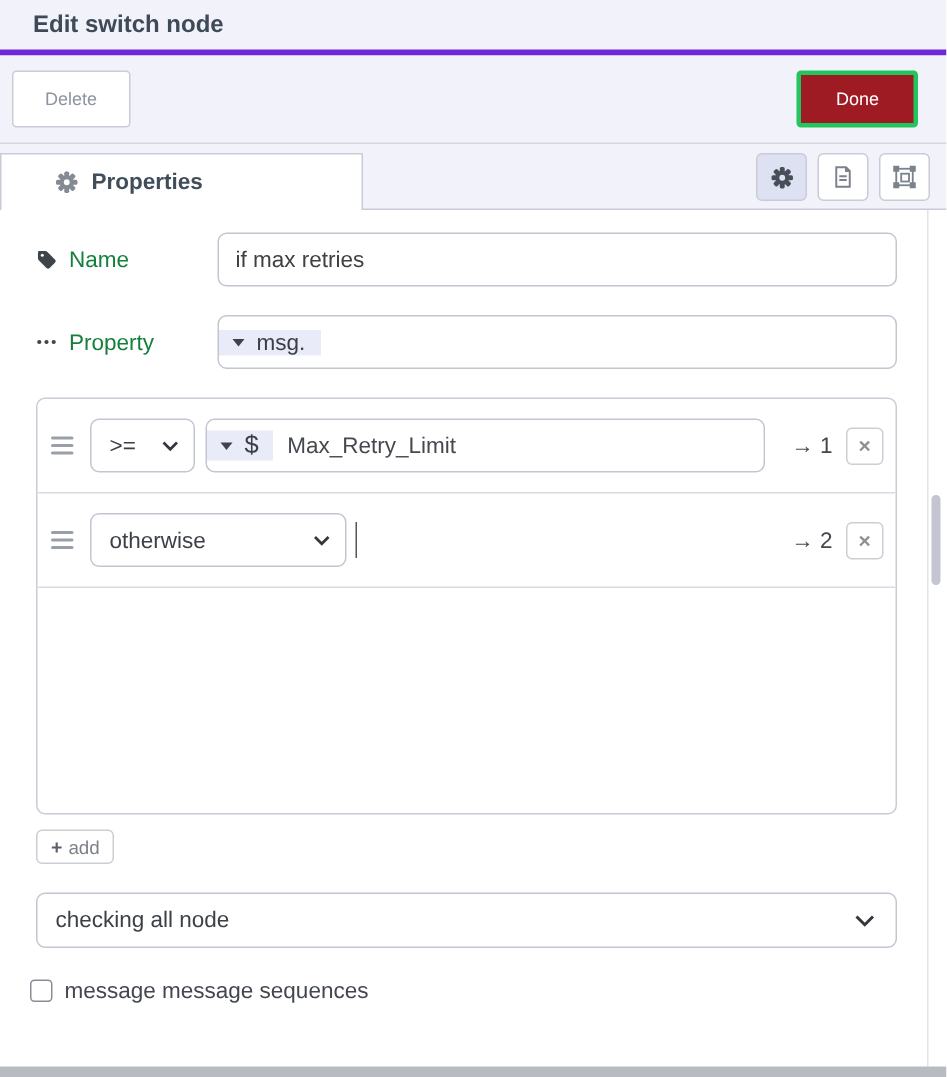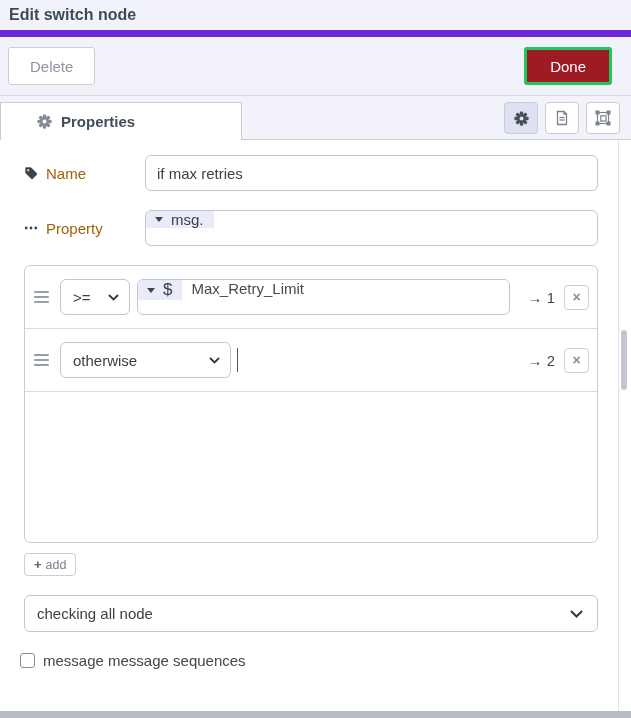--- a/index.html
+++ b/index.html
@@ -1,30 +1,30 @@
 <!DOCTYPE html>
 <html><head>
 <meta charset="utf-8">
 <style>
   html,body{margin:0;padding:0;}
   body{
     width:631px;height:718px;position:relative;overflow:hidden;
     font-family:"Liberation Sans", sans-serif;background:#fff;
   }
   .tray-header{
-    height:37px;background:#f1f2fa;border-bottom:7px solid #6d28d9;
-    display:flex;align-items:center;padding-left:9px;box-sizing:border-box;
+    height:37px;background:#f1f2fa;border-bottom:4px solid #6d28d9;
+    display:flex;align-items:center;padding-left:22px;box-sizing:border-box;
   }
   .tray-title{font-size:16px;font-weight:bold;color:#3e4a57;}
   .tray-toolbar{
     height:59px;background:#f1f2fa;border-bottom:1px solid #d5d6df;
     display:flex;align-items:center;justify-content:space-between;
     padding:0 19px 0 8px;box-sizing:border-box;
   }
-  .btn{height:38px;font-size:15px;border-radius:3px;box-sizing:border-box;cursor:pointer;font-family:inherit;}
+  .btn{height:38px;font-size:12px;border-radius:3px;box-sizing:border-box;cursor:pointer;font-family:inherit;}
   .btn-secondary{background:#fff;border:1px solid #cbccd5;color:#8d949f;}
   .btn-delete{padding:0 21px;}
   .btn-cancel{padding:0 20px;}
   .btn-done{background:#9e1b24;border:3px solid #22c55e;color:#fff;padding:0 23px;margin-left:14px;}
   .toolbar-right{display:flex;align-items:center;}
 
   .tab-bar{
     height:44px;background:#f1f2fa;position:relative;
     display:flex;align-items:flex-end;border-bottom:1px solid #c9cbd6;box-sizing:border-box;
   }
@@ -37,30 +37,30 @@
   .tab-gear{color:#848b94;display:flex;}
   .tab-actions{position:absolute;right:11px;bottom:5px;display:flex;gap:7px;}
   .icon-btn{
     width:34px;height:32px;border:1px solid #c9cbd6;background:#fff;border-radius:4px;
     display:flex;align-items:center;justify-content:center;color:#7a828c;cursor:pointer;padding:0;
   }
   .icon-btn.selected{background:#dee1f2;color:#474f58;}
 
   .content{padding:15px 33px 0 24px;background:#fff;}
   .form-row{display:flex;align-items:center;margin-bottom:19px;}
-  .form-label{width:121px;flex-shrink:0;display:flex;align-items:center;gap:8px;font-size:15px;color:#a16207;}
+  .form-label{width:121px;flex-shrink:0;display:flex;align-items:center;gap:8px;font-size:15px;color:#15803d;}
   .form-label .lbl-icon{color:#3f444b;display:flex;align-items:center;}
   .text-input{
     flex:1;min-width:0;height:36px;border:1px solid #c2c6d1;border-radius:6px;
     font-size:15px;color:#404040;padding:0 11px;box-sizing:border-box;outline:none;
     font-family:inherit;background:#fff;
   }
   .typed-input{
     flex:1;min-width:0;height:36px;border:1px solid #c2c6d1;border-radius:6px;
-    display:flex;align-items:flex-start;overflow:hidden;background:#fff;box-sizing:border-box;
+    display:flex;align-items:center;overflow:hidden;background:#fff;box-sizing:border-box;
   }
   .typed-prefix{
     background:#e9ebf8;display:flex;align-items:center;gap:8px;
     padding:0 10px 0 9px;cursor:pointer;flex-shrink:0;
   }
   .caret-down{width:0;height:0;border-left:4px solid transparent;border-right:4px solid transparent;border-top:5px solid #3f444b;}
   .prefix-label{font-size:15px;color:#3a3f46;}
   .prefix-label.expr{font-size:17px;}
   .typed-input input{
     border:none;flex:1;min-width:0;font-size:15px;color:#45494f;

